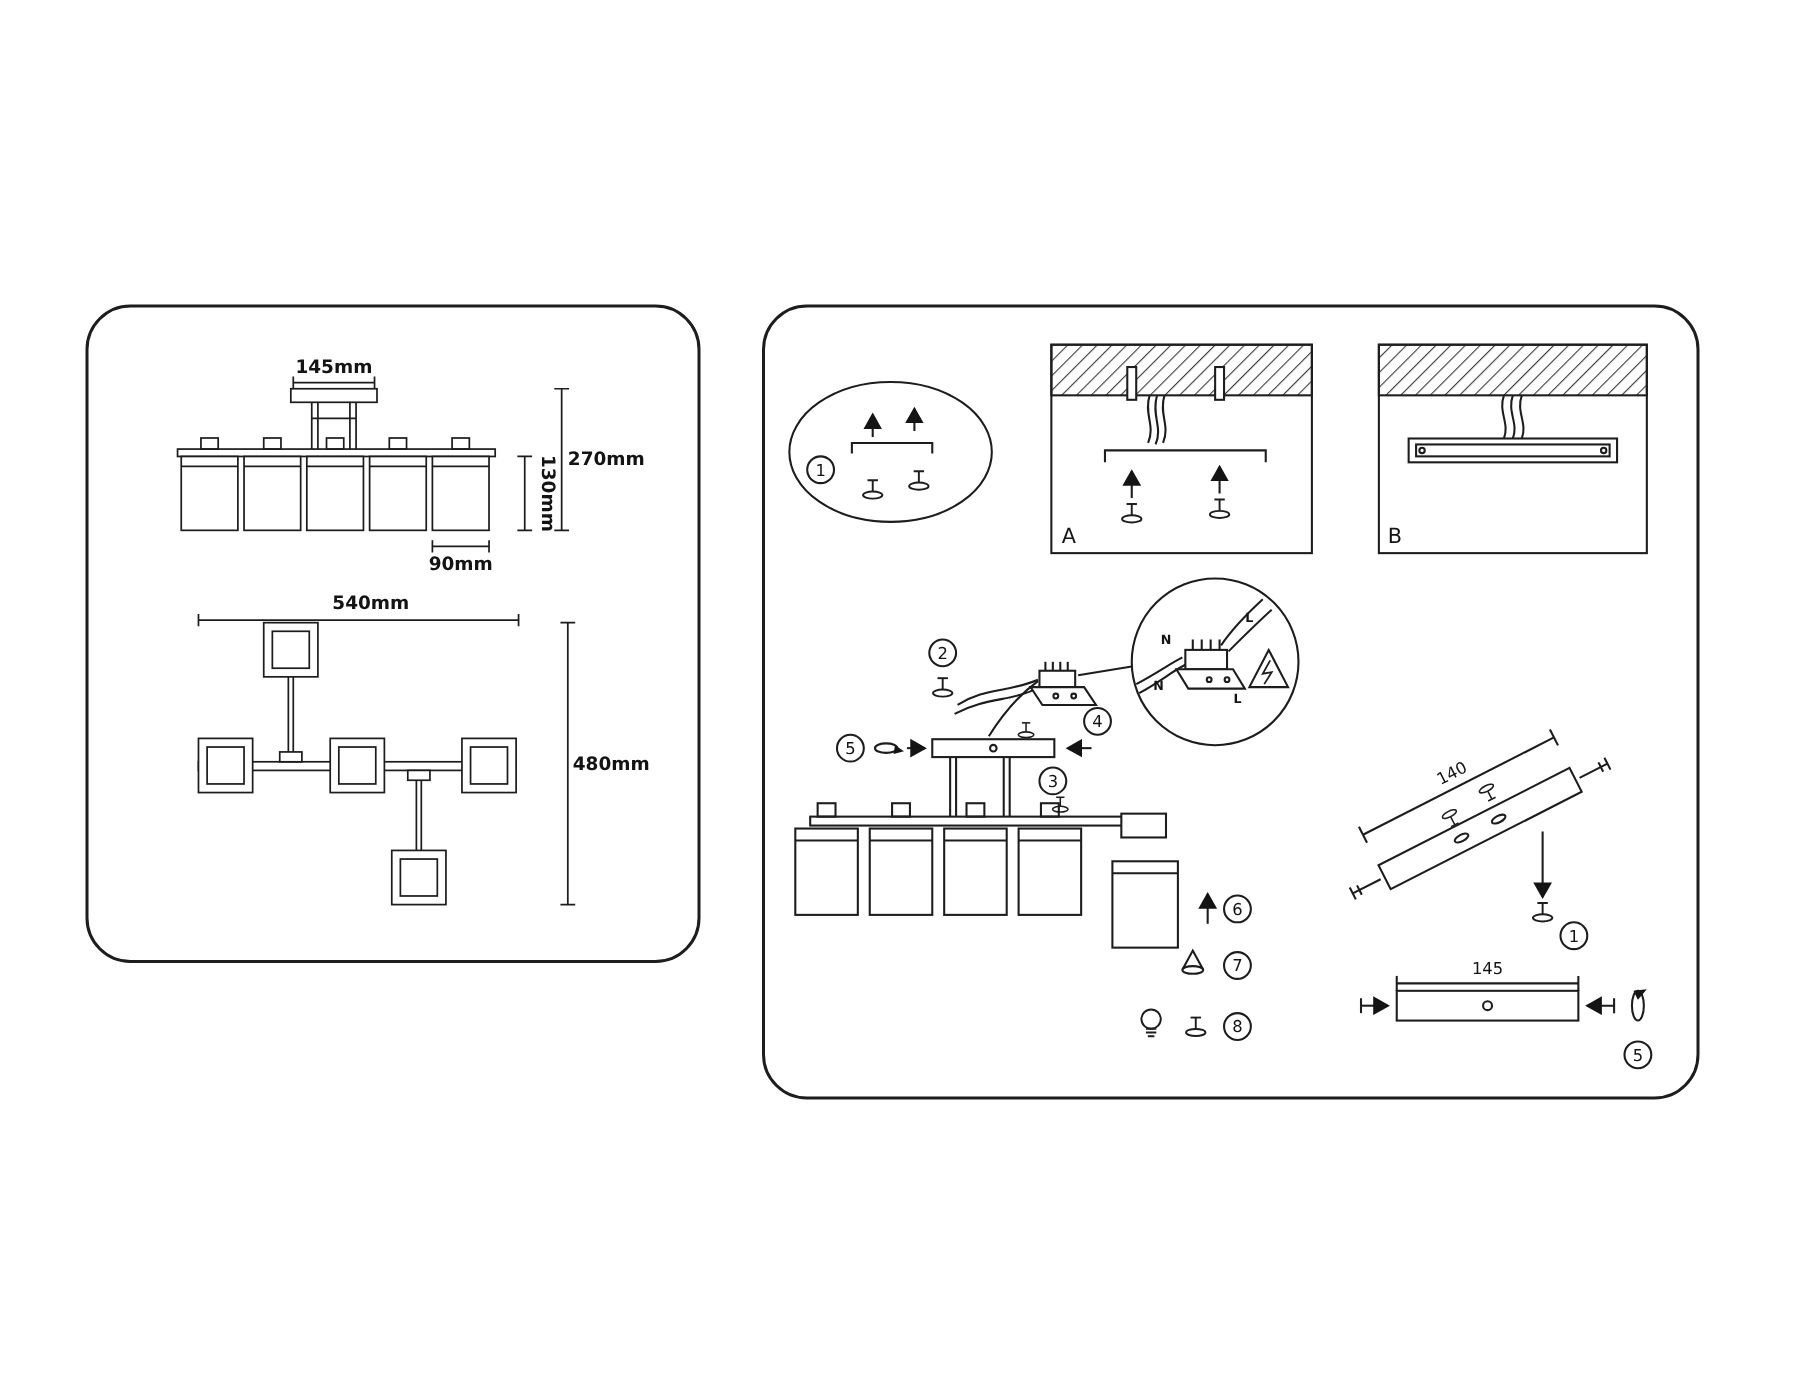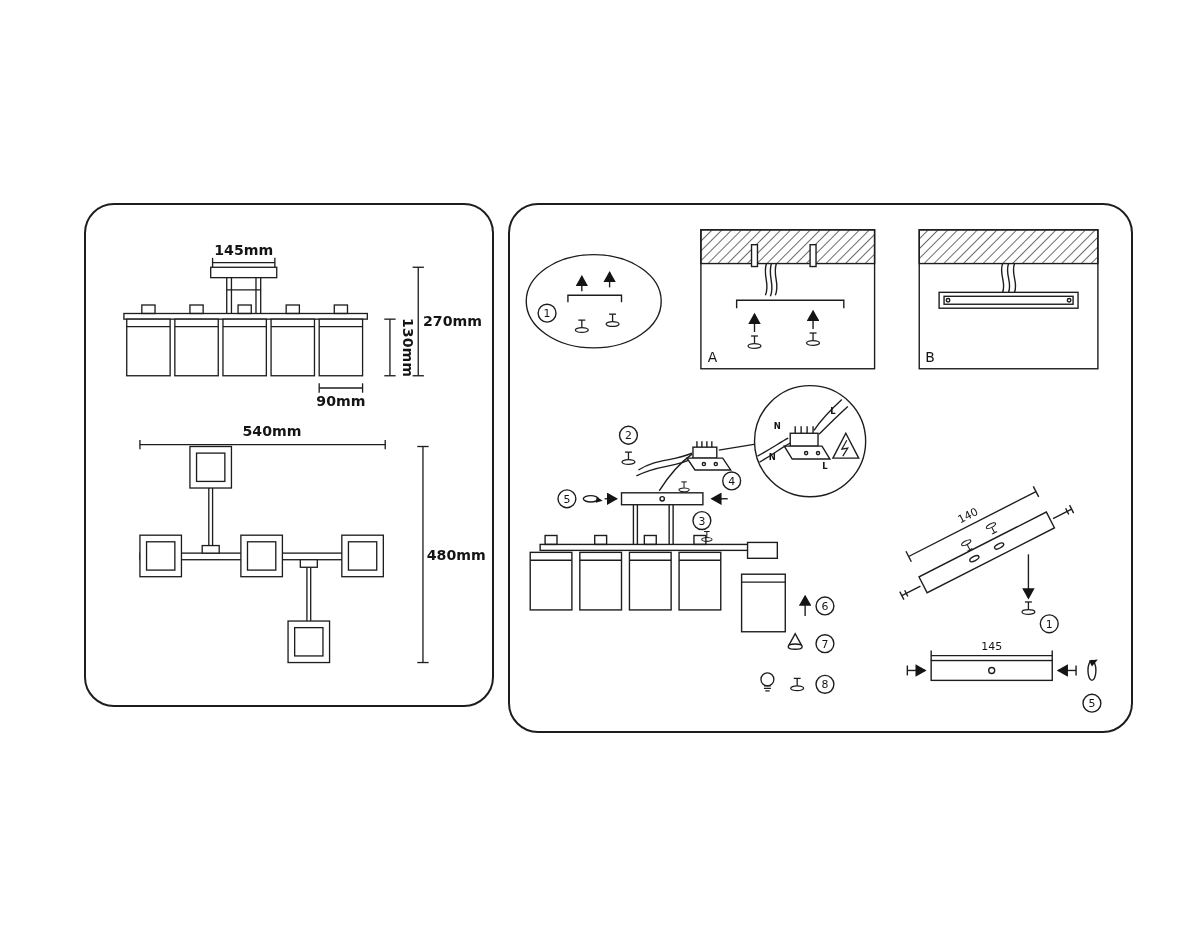--- a/index.html
+++ b/index.html
@@ -1,18 +1,18 @@
 <!DOCTYPE html>
 <html><head>
 <meta charset="utf-8">
 <style>
   * { margin:0; padding:0; box-sizing:border-box; }
   html,body { width:1200px; height:933px; background:#ffffff; font-family:"DejaVu Sans",sans-serif; position:relative; overflow:hidden; }
   .panel { position:absolute; border:2px solid #1d1d1d; border-radius:30px; background:#fff; }
-  #left-panel  { left:84px;  top:203px; width:410px; height:504px; }
+  #left-panel  { left:57px;  top:203px; width:410px; height:439px; }
   #right-panel { left:508px; top:203px; width:625px; height:530px; }
   svg { display:block; width:100%; height:100%; }
   text { fill:#141414; stroke:none; font-family:"DejaVu Sans",sans-serif; }
   .dim   { font-size:15px; font-weight:bold; }
   .badge { font-size:11px; }
   .ab    { font-size:14px; }
   .nl    { font-size:8.5px; font-weight:bold; }
   .num   { font-size:11px; }
 </style>
 </head>

